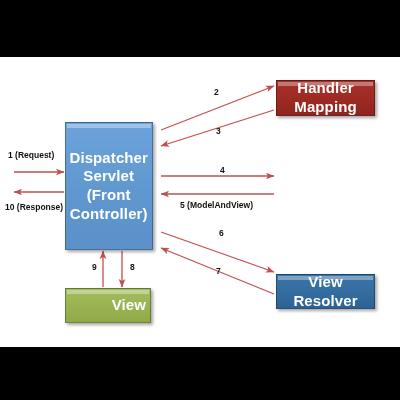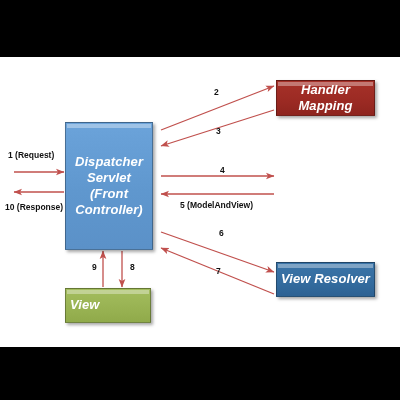--- a/index.html
+++ b/index.html
@@ -32,30 +32,29 @@
   }
   #bar-top { top: 0; height: 57px; }
   #bar-bottom { top: 347px; height: 53px; }
 
   
   .node {
     position: absolute;
     box-sizing: border-box;
     display: flex;
     align-items: center;
-    justify-content: flex-start;
+    justify-content: flex-end;
     text-align: center;
     color: #ffffff;
-    font-size: 13px;
+    font-size: 15px;
     font-weight: bold;
     line-height: 1.25;
     letter-spacing: 0.1px;
     border: 1px solid rgba(0,0,0,0.30);
     box-shadow: 2px 2px 3px rgba(0,0,0,0.35);
-    font-style: italic;
   }
   .node .inner { padding: 0 4px; position: relative; z-index: 2; }
   .node::before {
     content: "";
     position: absolute;
     left: 1px; right: 1px; top: 1px;
     height: 4px;
     background: rgba(255,255,255,0.35);
     z-index: 1;
   }
@@ -66,21 +65,21 @@
   }
   #node-handler-mapping {
     left: 276px; top: 80px; width: 99px; height: 36px;
     background: linear-gradient(180deg, #A63129 0%, #9B2A23 60%, #8E241E 100%);
   }
   #node-controller {
     left: 276px; top: 167px; width: 99px; height: 35px;
     background: linear-gradient(180deg, #F0962F 0%, #ED8C25 60%, #E6821C 100%);
   }
   #node-view-resolver {
-    left: 276px; top: 262px; width: 99px; height: 35px;
+    left: 276px; top: 274px; width: 99px; height: 35px;
     background: linear-gradient(180deg, #3A74A8 0%, #336B9E 60%, #2D6293 100%);
   }
   #node-view {
     left: 65px; top: 288px; width: 86px; height: 35px;
     background: linear-gradient(180deg, #A3BD5E 0%, #98B252 60%, #90AA4A 100%);
   }
 
   
   #arrows {
     position: absolute;

